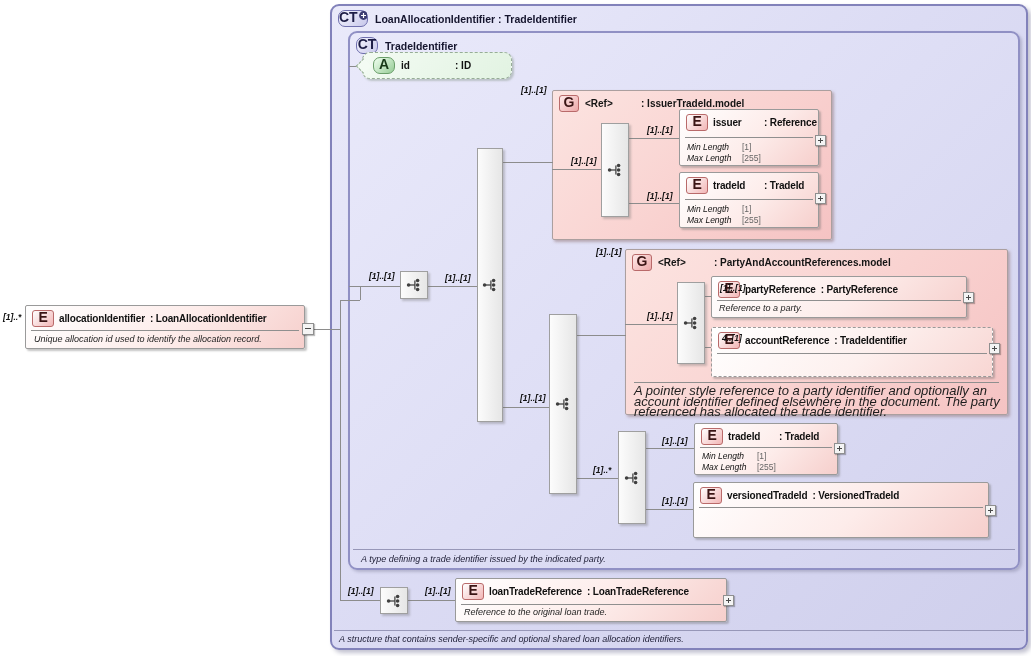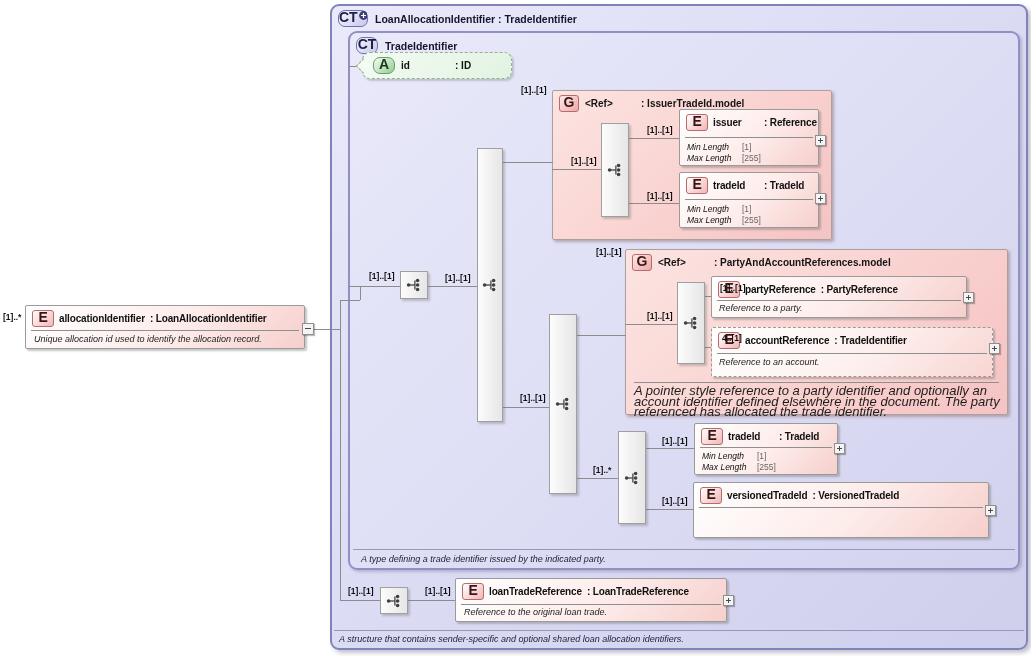--- a/index.html
+++ b/index.html
@@ -67,21 +67,21 @@
   .abox{position:absolute;border:1px dashed #97ad97;border-radius:8px;
         background:linear-gradient(135deg,#f3fbf3 0%,#e2f3e2 100%);
         box-shadow:2px 2px 2px rgba(110,130,110,.35)}
   .apoint{position:absolute;left:-5px;top:50%;width:11px;height:11px;background:#f3fbf3;
           transform:translateY(-50%) rotate(45deg);
           border-left:1px dashed #97ad97;border-bottom:1px dashed #97ad97}
   .ahead{position:absolute;left:10px;top:0;bottom:0;display:flex;align-items:center;gap:6px;
          font-weight:bold;font-size:10px;color:#101010;white-space:nowrap}
 
   
-  .card{position:absolute;font-size:8.5px;font-weight:bold;color:#101010;white-space:nowrap}
+  .card{position:absolute;font-size:8.5px;font-weight:bold;font-style:italic;color:#101010;white-space:nowrap}
 
   
   .expand{position:absolute;width:11px;height:11px;background:#f4f4f4;border:1px solid #8f8f8f;
           box-shadow:1px 1px 1px rgba(0,0,0,.25)}
   .expand::before{content:"";position:absolute;left:2px;right:2px;top:4px;height:1px;background:#4a4a4a}
   .expand.plus::after{content:"";position:absolute;top:2px;bottom:2px;left:4px;width:1px;background:#4a4a4a}
 
   .wires{position:absolute;left:0;top:0}
   .seqicon{display:block}
 </style>
@@ -329,21 +329,20 @@
   </div>
   <div class="card" style="left:720px;top:283px">[1]..[1]</div>
 
   <div class="ebox dashed" style="left:711px;top:327px;width:282px;height:50px">
     <div class="ehead">
       <span class="badge be">E</span>
       <span>accountReference</span>
       <span>: TradeIdentifier</span>
     </div>
     <div class="sep" style="top:25px"></div>
-    <div class="eannot" style="left:7px;top:29px;width:268px">Reference to an account.</div>
     <div class="expand plus" style="left:277px;top:15px"></div>
   </div>
   <div class="card" style="left:722px;top:333px">4..[1]</div>
 
   <div class="ebox" style="left:694px;top:423px;width:144px;height:52px">
     <div class="ehead">
       <span class="badge be">E</span>
       <span class="ename">tradeId</span>
       <span>: TradeId</span>
     </div>

